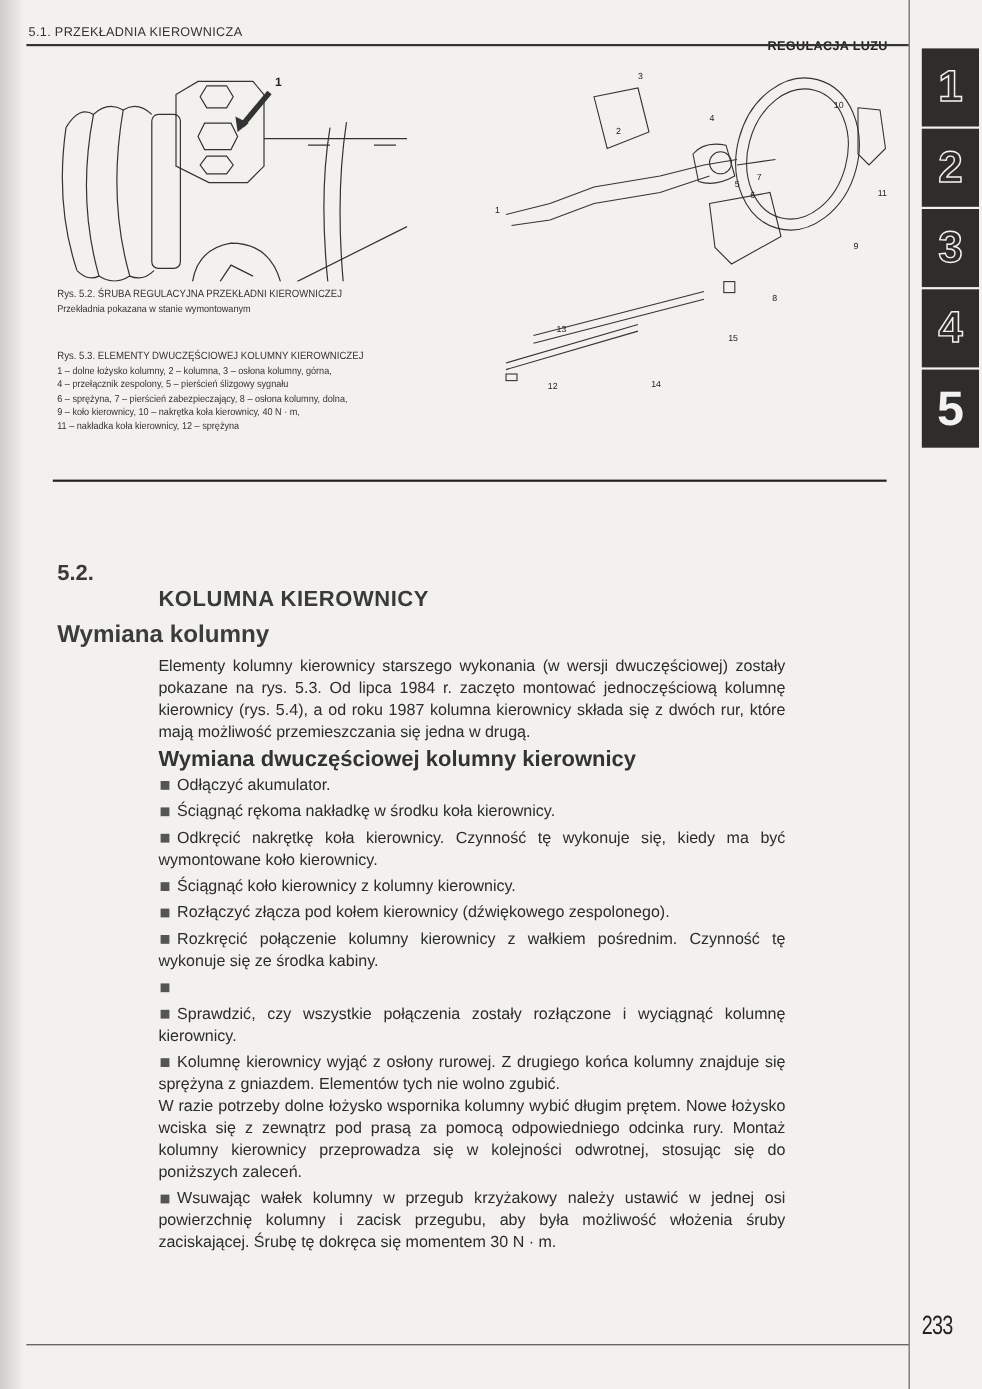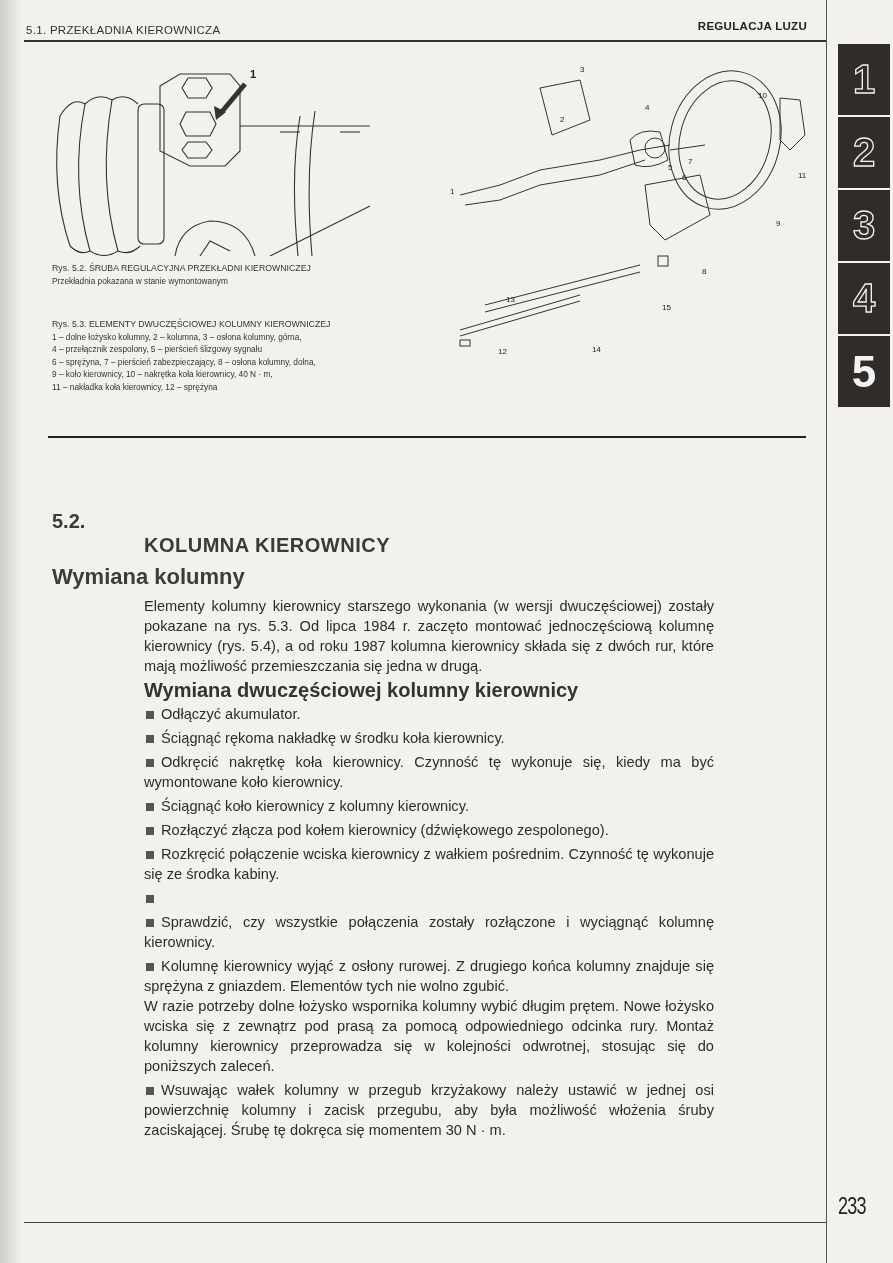--- a/index.html
+++ b/index.html
@@ -14,21 +14,21 @@
     background: linear-gradient(to right, #cfcdc9 0%, #e4e2de 60%, #f3f1ee 100%);
   }
   .page-rule-right {
     position: absolute; left: 826px; top: 0; width: 1px; height: 1263px; background: #555;
   }
   .header {
     position: absolute; left: 26px; top: 20px; width: 781px; height: 20px;
     font-size: 11.5px; letter-spacing: 0.3px;
   }
   .header .left { position: absolute; left: 0; top: 4px; color: #333; }
-  .header .right { position: absolute; right: 0; top: 0; font-weight: bold; color: #222; }
+  .header .right { position: absolute; right: 0; top: 16px; font-weight: bold; color: #222; }
   .header-rule {
     position: absolute; left: 24px; top: 40px; width: 802px; height: 2px; background: #333;
   }
   .fig1 { position: absolute; left: 30px; top: 56px; width: 370px; height: 200px; }
   .fig2 { position: absolute; left: 440px; top: 60px; width: 380px; height: 310px; }
   .caption {
     position: absolute; left: 52px; font-size: 9px; line-height: 12.5px; color: #333;
     transform: scaleX(0.92); transform-origin: left top;
   }
   .caption .title { font-size: 9.5px; }
@@ -173,21 +173,21 @@
 <div class="sub-head">Wymiana kolumny</div>
 
 <div class="body-text">
   <p>Elementy kolumny kierownicy starszego wykonania (w wersji dwuczęściowej) zostały pokazane na rys. 5.3. Od lipca 1984 r. zaczęto montować jednoczęściową kolumnę kierownicy (rys. 5.4), a od roku 1987 kolumna kierownicy składa się z dwóch rur, które mają możliwość przemieszczania się jedna w drugą.</p>
   <h3>Wymiana dwuczęściowej kolumny kierownicy</h3>
   <div class="bullet"><span class="sq"></span><span>Odłączyć akumulator.</span></div>
   <div class="bullet"><span class="sq"></span><span>Ściągnąć rękoma nakładkę w środku koła kierownicy.</span></div>
   <div class="bullet"><span class="sq"></span><span>Odkręcić nakrętkę koła kierownicy. Czynność tę wykonuje się, kiedy ma być wymontowane koło kierownicy.</span></div>
   <div class="bullet"><span class="sq"></span><span>Ściągnąć koło kierownicy z kolumny kierownicy.</span></div>
   <div class="bullet"><span class="sq"></span><span>Rozłączyć złącza pod kołem kierownicy (dźwiękowego zespolonego).</span></div>
-  <div class="bullet"><span class="sq"></span><span>Rozkręcić połączenie wciska kierownicy z wałkiem pośrednim. Czynność tę wykonuje się ze środka kabiny.</span></div>
+  <div class="bullet"><span class="sq"></span><span>Rozkręcić połączenie kolumny kierownicy z wałkiem pośrednim. Czynność tę wykonuje się ze środka kabiny.</span></div>
   <div class="bullet"><span class="sq"></span></div>
   <div class="bullet"><span class="sq"></span><span>Sprawdzić, czy wszystkie połączenia zostały rozłączone i wyciągnąć kolumnę kierownicy.</span></div>
   <div class="bullet" style="margin-bottom:0"><span class="sq"></span><span>Kolumnę kierownicy wyjąć z osłony rurowej. Z drugiego końca kolumny znajduje się sprężyna z gniazdem. Elementów tych nie wolno zgubić.</span></div>
   <p>W razie potrzeby dolne łożysko wspornika kolumny wybić długim prętem. Nowe łożysko wciska się z zewnątrz pod prasą za pomocą odpowiedniego odcinka rury. Montaż kolumny kierownicy przeprowadza się w kolejności odwrotnej, stosując się do poniższych zaleceń.</p>
   <div class="bullet"><span class="sq"></span><span>Wsuwając wałek kolumny w przegub krzyżakowy należy ustawić w jednej osi powierzchnię kolumny i zacisk przegubu, aby była możliwość włożenia śruby zaciskającej. Śrubę tę dokręca się momentem 30 N · m.</span></div>
 </div>
 
 <div class="bottom-rule"></div>
 
 <div class="tabs">

